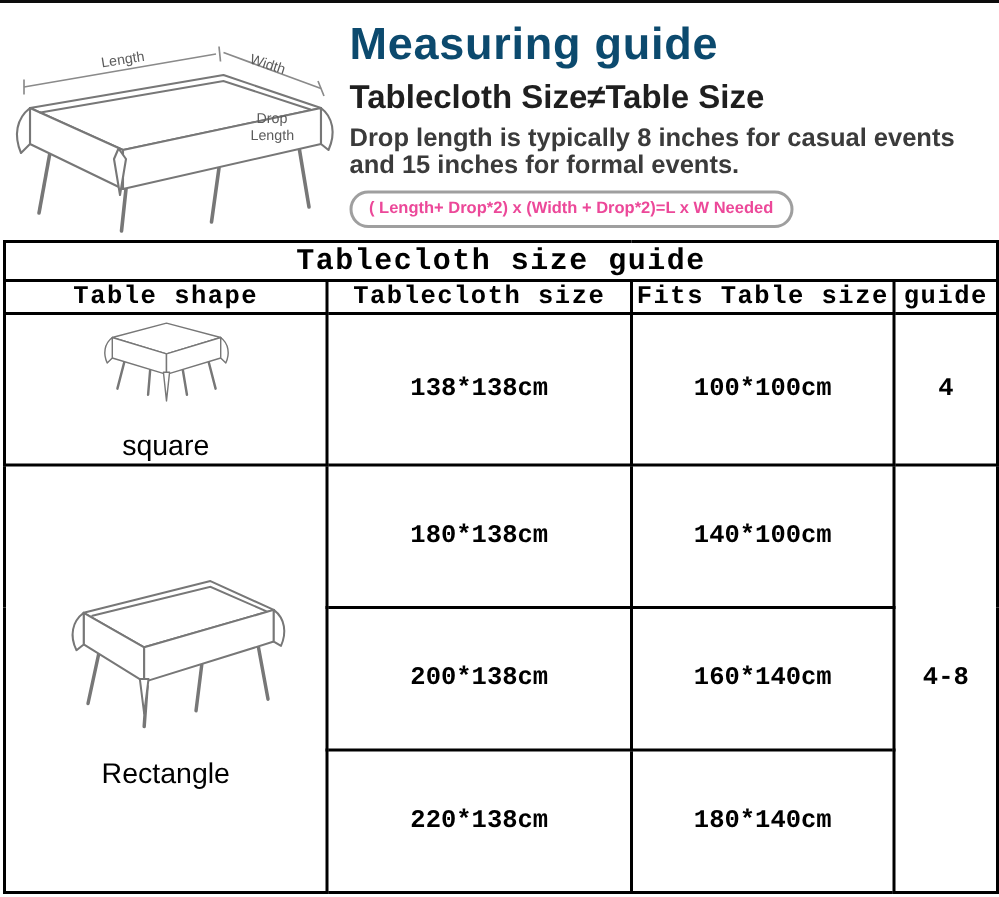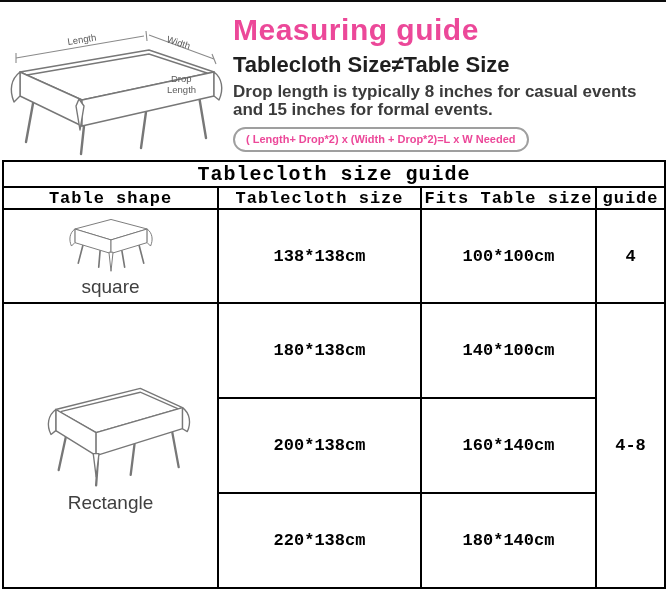--- a/index.html
+++ b/index.html
@@ -33,21 +33,21 @@
     font-weight:bold;color:#000;padding:0;
   }
   .row-title th{height:24px;font-size:20px;letter-spacing:1px;}
   .row-cols th{height:20px;font-size:17px;letter-spacing:1px;margin-left:32px;}
   .row-square td{height:92px;font-size:17px;}
   .rect-sub td{height:93px;font-size:17px;}
   td.shape-cell{vertical-align:middle;}
   .shape-wrap{display:flex;flex-direction:column;align-items:center;justify-content:center;}
   .shape-caption{
     font-family:"Liberation Sans",sans-serif;font-weight:400;
-    font-size:19px;color:#404040;margin-top:2px;
+    font-size:19px;color:#000000;margin-top:17px;
   }
   svg{display:block;}
   .sketch{stroke:#777;stroke-width:1.4;fill:#fff;stroke-linejoin:round;}
   .sketch-line{stroke:#777;stroke-width:1.4;fill:none;stroke-linecap:round;}
   .leg{stroke:#777;stroke-width:2.4;fill:none;stroke-linecap:round;}
   .dim{stroke:#8a8a8a;stroke-width:1.1;fill:none;}
   .dim-label{font-family:"Liberation Sans",sans-serif;font-size:9.5px;fill:#5c5c5c;}
 </style>
 </head>
 <body>
@@ -78,21 +78,21 @@
       <path class="sketch" d="M76 82 L208 54 L208 78 L76 108 Z"></path>
       <path class="sketch" d="M14 54 C5 61 3 72 8 84 L14 78 Z"></path>
       <path class="sketch" d="M208 54 C216 60 218 71 213 82 L208 78 Z"></path>
       <path class="sketch" d="M73 81 L70 88 L74 112 L78 88 Z"></path>
       <path class="sketch-line" d="M21 57 L143 36 L201 55"></path>
       <text class="dim-label" x="165" y="64">Drop</text>
       <text class="dim-label" x="161" y="75">Length</text>
     </svg>
 
     <div class="header-text">
-      <h1 class="h-title" id="h-title" style="color: #ec4899;">Measuring guide</h1>
+      <h1 class="h-title" id="h-title" style="color: #0c4a6e;">Measuring guide</h1>
       <h2 class="h-sub">Tablecloth Size≠Table Size</h2>
       <p class="h-note"><span>Drop length is typically 8 inches for casual events</span><br><span>and 15 inches for formal events.</span></p>
       <div class="pill">( Length+ Drop*2) x (Width + Drop*2)=L x W Needed</div>
     </div>
   </div>
 
   <table class="size-table">
     <colgroup>
       <col style="width:215px">
         <col style="width:203px">

